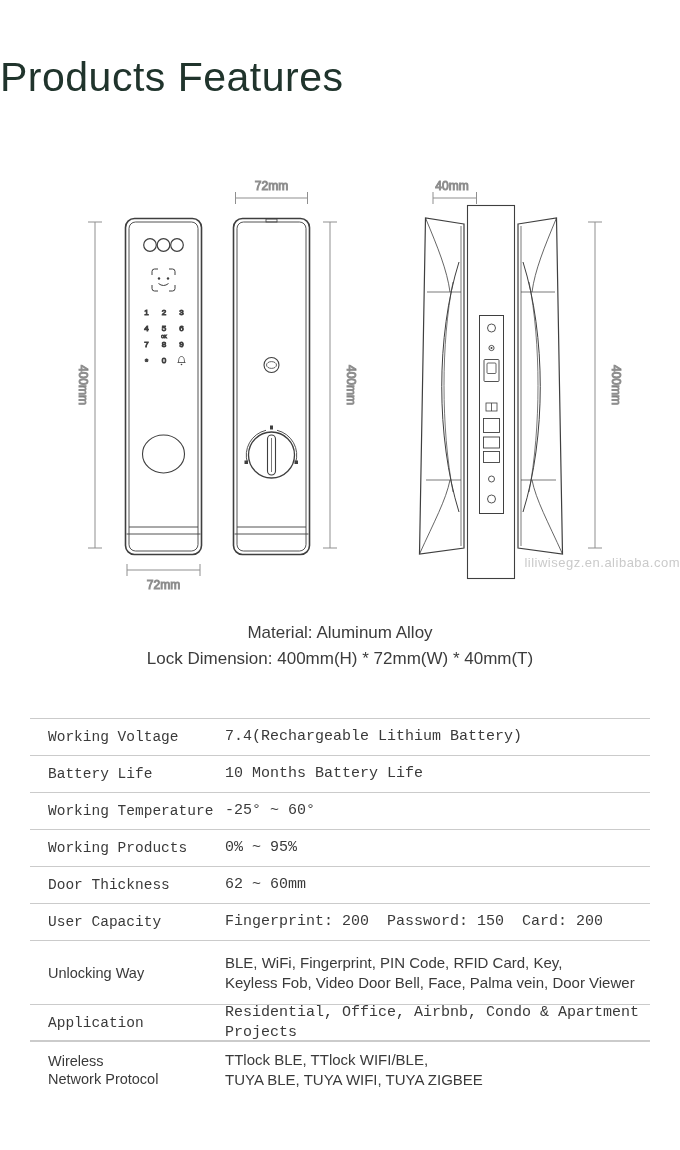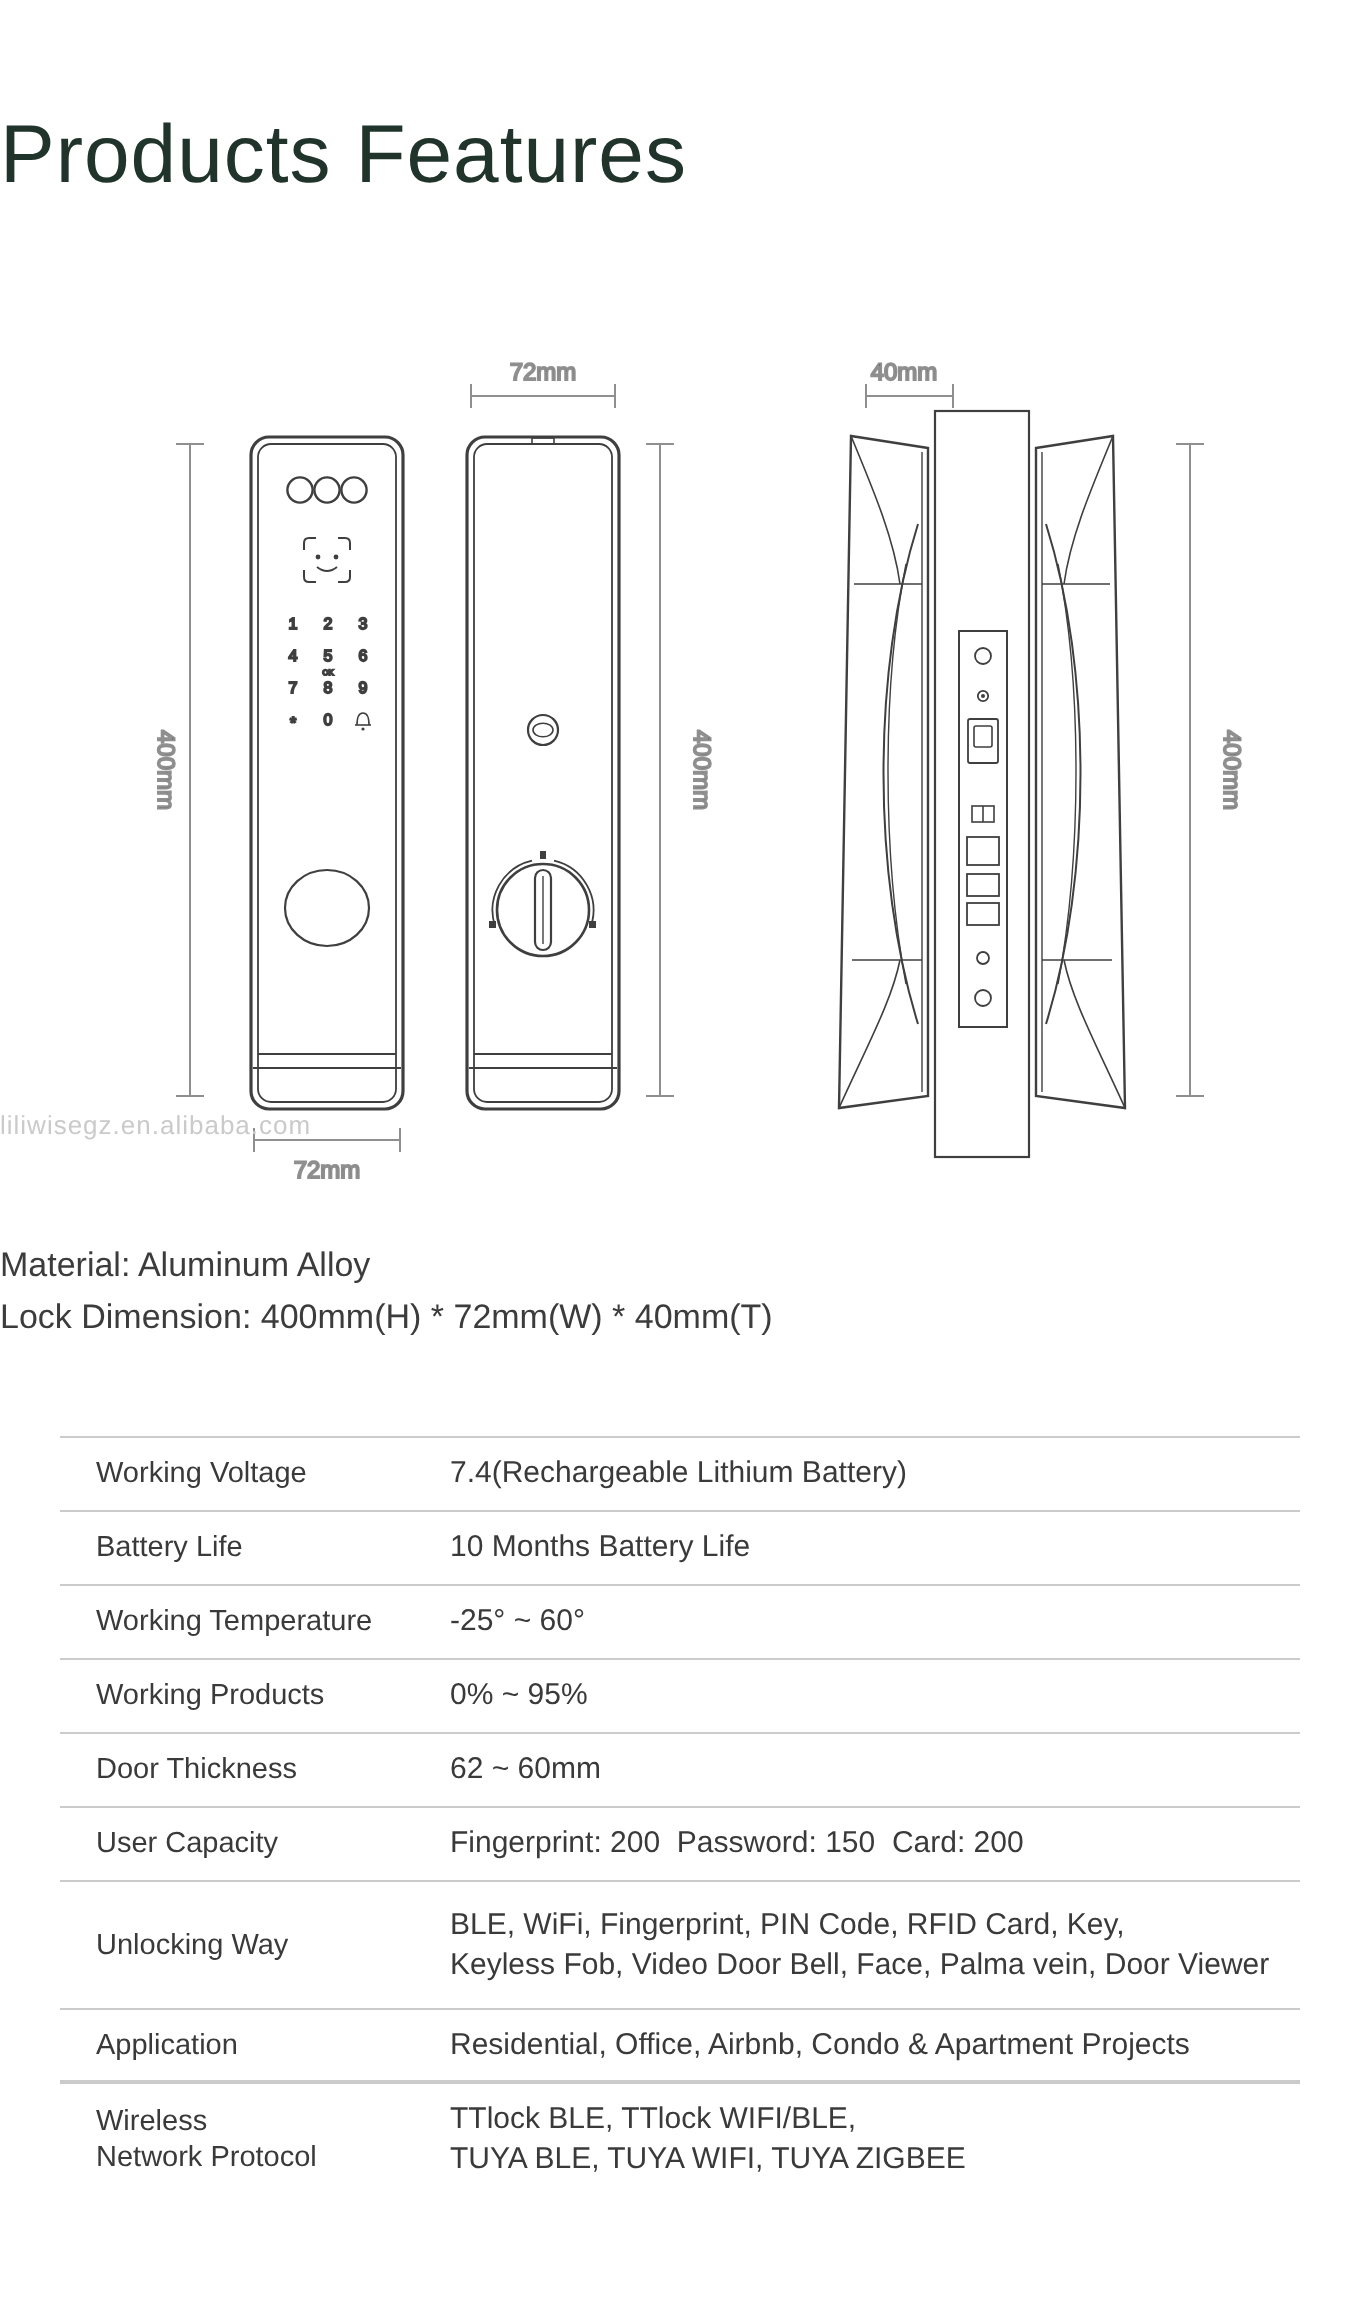--- a/index.html
+++ b/index.html
@@ -9,39 +9,39 @@
   .page-title {
     position:absolute; top:54px; left:0; width:100%;
     font-size:41px; font-weight:400;
     color:#20342c; letter-spacing:0.5px;
   }
 
   .drawing { position:absolute; top:170px; left:0; width:680px; height:430px; }
   .drawing svg { display:block; }
   .watermark {
     position:absolute; top:385px; left:0; width:100%;
-    text-align:left; font-size:13px; color:#cacaca; letter-spacing:0.5px;
+    text-align:right; font-size:13px; color:#cacaca; letter-spacing:0.5px;
   }
 
   .summary {
     position:absolute; top:620px; left:0; width:100%;
-    text-align:left; font-size:17px; color:#3c3c3c; line-height:26px;
+    text-align:center; font-size:17px; color:#3c3c3c; line-height:26px;
   }
 
   .spec-table { position:absolute; top:718px; left:30px; width:620px; color:#3a3a3a; }
   .spec-row { display:flex; align-items:center; border-top:1px solid #cbcbcb; }
   .spec-row.last { border-bottom:1px solid #cbcbcb; }
   .spec-row .label {
     flex:0 0 195px; padding-left:18px; font-size:14.5px;
     white-space:pre-wrap; line-height:18px;
   }
   .spec-row .value {
     flex:1; font-size:15px; white-space:pre-wrap; line-height:20px; padding-right:6px;
   }
-  .h37 { height:37px; } .h64 { height:64px; } .h57 { height:57px; }
+  .h37 { height:37px;font-family:Liberation Mono, monospace; } .h64 { height:64px; } .h57 { height:57px; }
 
   .lineart { stroke:#3f3f3f; fill:none; }
   .dim { stroke:#8f8f8f; stroke-width:1; fill:none; }
   .dimtext { fill:#555; font-size:12px; font-family:"Liberation Sans", sans-serif; }
   .keytext { fill:#3f3f3f; font-size:8px; font-family:"Liberation Sans", sans-serif; text-anchor:middle; }
 </style>
 </head>
 <body>
 
 <div class="canvas">

